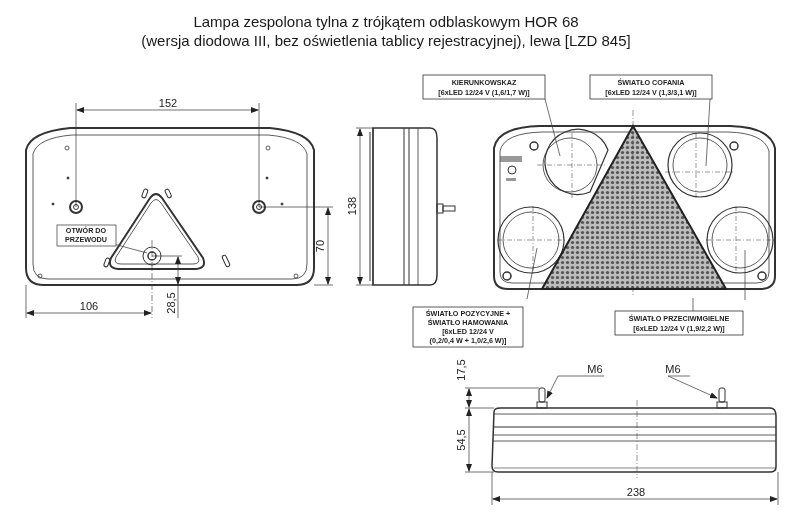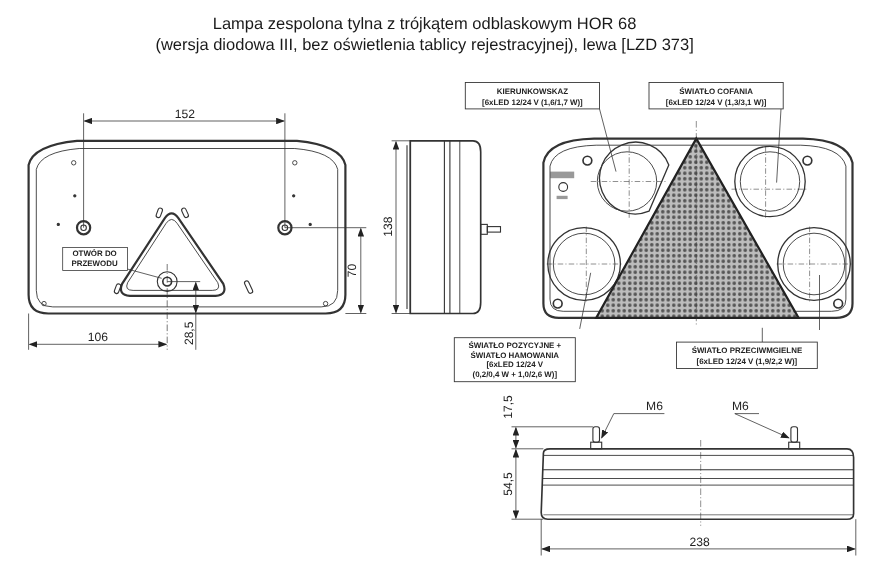--- a/index.html
+++ b/index.html
@@ -7,21 +7,21 @@
   .title { position: absolute; left: 0; top: 12px; width: 772px; text-align: center; font-size: 15px; line-height: 19px; color: #1a1a1a; }
   svg { position: absolute; left: 0; top: 0; }
   .dim { font-family: "Liberation Sans", sans-serif; font-size: 11px; fill: #222; }
   .lbl { font-family: "Liberation Sans", sans-serif; font-size: 7.2px; font-weight: bold; fill: #222; }
 </style>
 </head>
 <body>
 
 <div class="title">
   <div>Lampa zespolona tylna z trójkątem odblaskowym HOR 68</div>
-  <div>(wersja diodowa III, bez oświetlenia tablicy rejestracyjnej), lewa [LZD 373]</div>
+  <div>(wersja diodowa III, bez oświetlenia tablicy rejestracyjnej), lewa [LZD 845]</div>
 </div>
 
 <svg width="800" height="528" viewBox="0 0 800 528">
   <defs>
     <marker id="arr" markerWidth="8" markerHeight="6" refX="7" refY="3" orient="auto-start-reverse" markerUnits="userSpaceOnUse">
       <path d="M0,0 L8,3 L0,6 z" fill="#222"></path>
     </marker>
     <pattern id="dots" width="5" height="5" patternUnits="userSpaceOnUse">
       <rect width="5" height="5" fill="#bdbdbd"></rect>
       <circle cx="2.5" cy="2.5" r="1.6" fill="#555"></circle>

